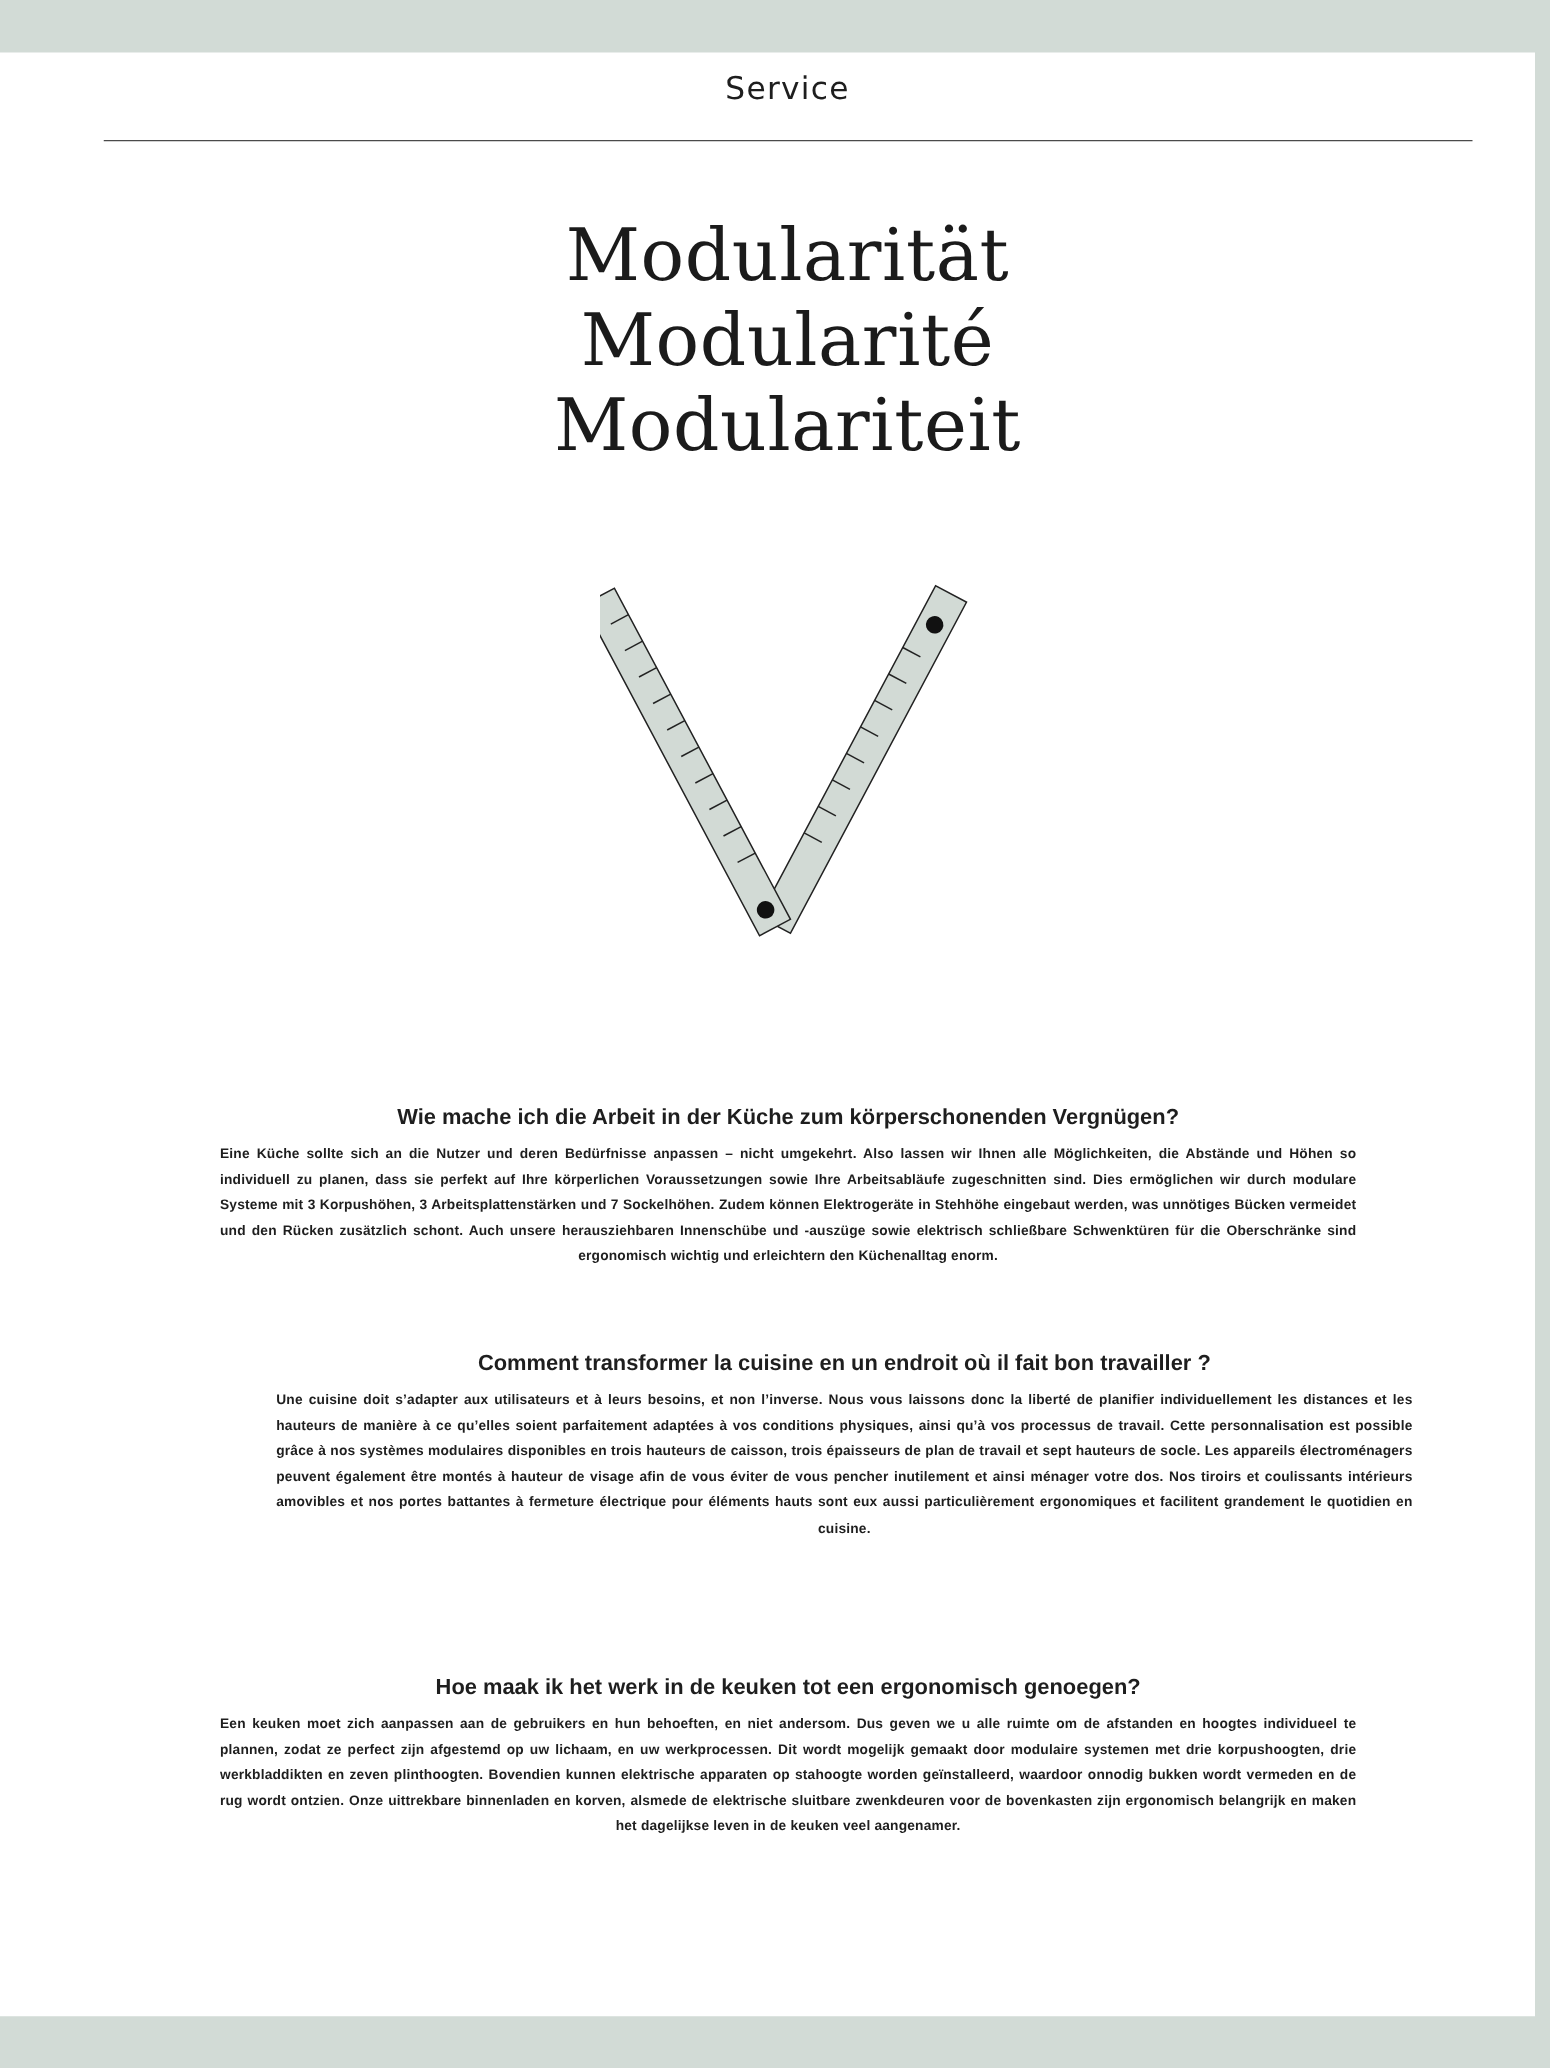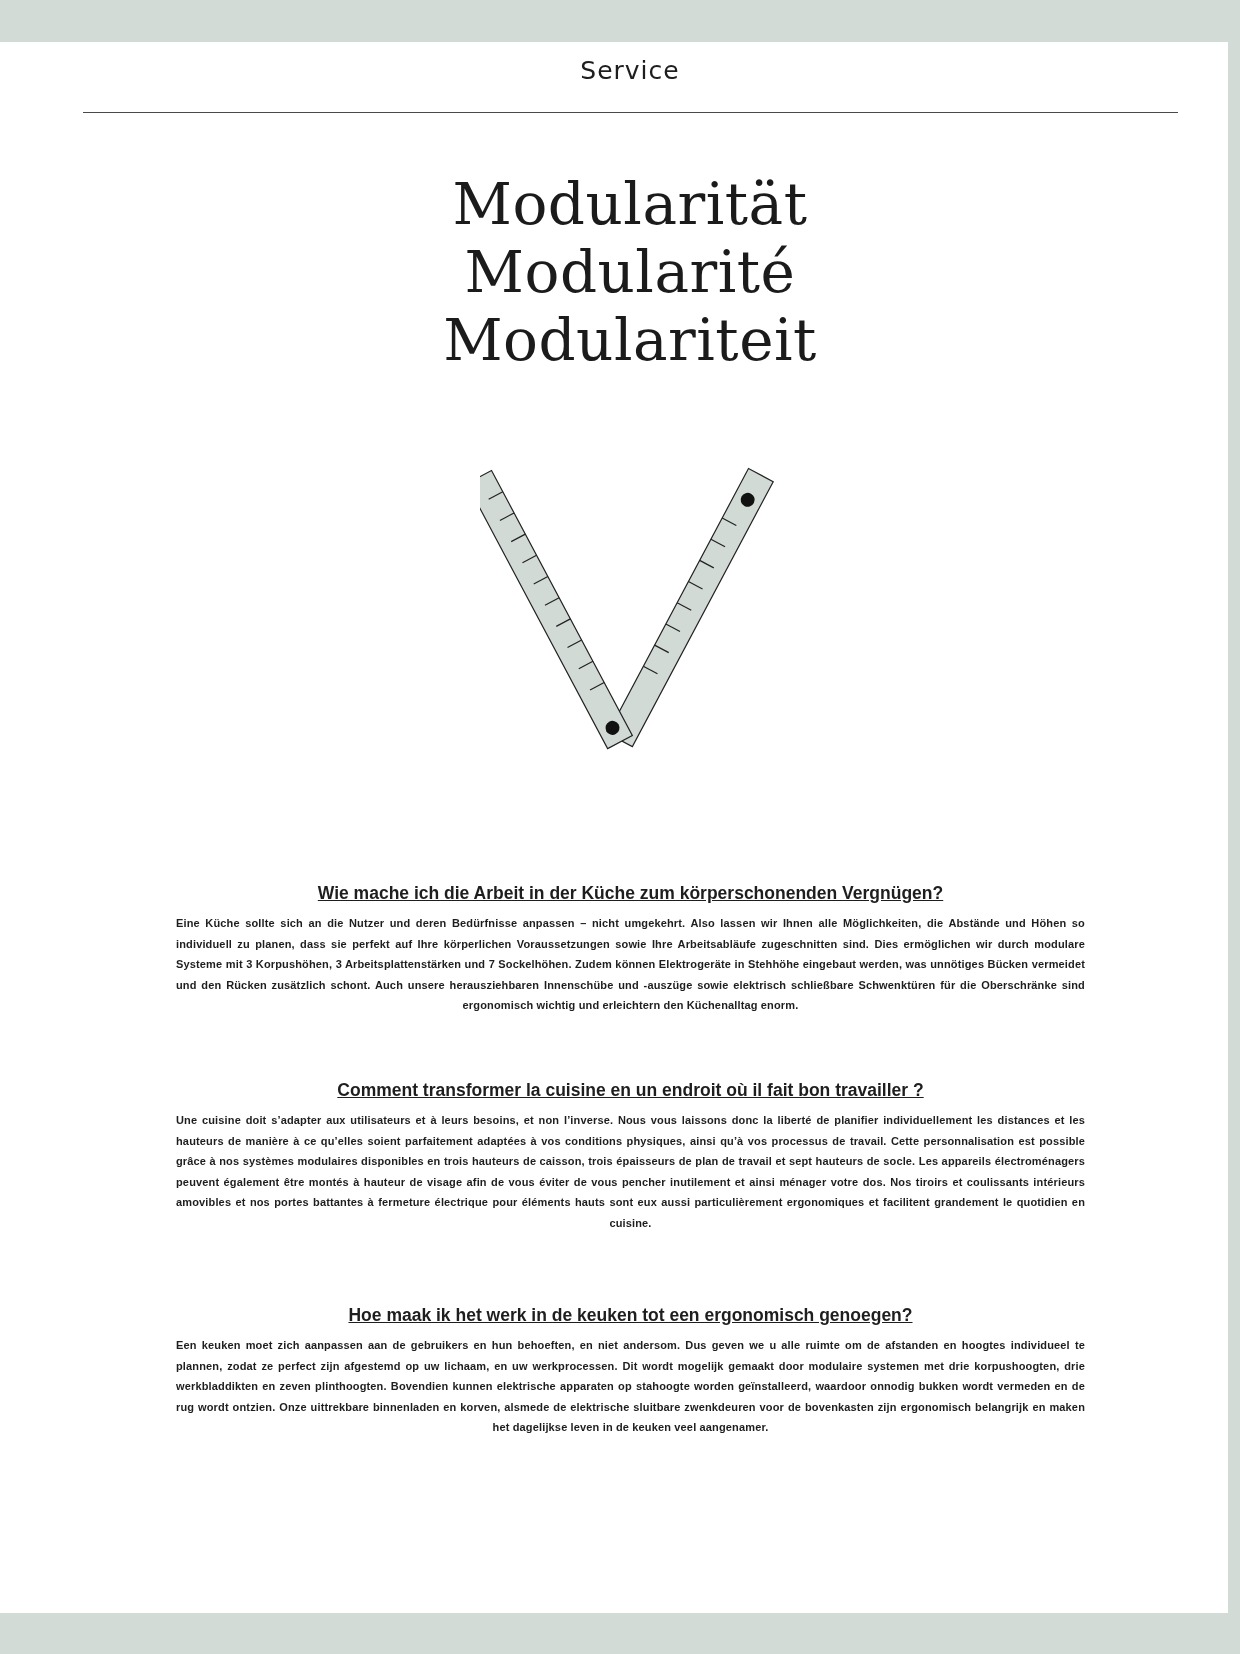--- a/index.html
+++ b/index.html
@@ -54,36 +54,35 @@
     color: #1e1e1e;
   }
   .q-heading {
     text-align: center;
     font-family: "Liberation Sans", sans-serif;
     font-weight: bold;
     font-size: 17.5px;
     line-height: 22px;
     margin: 0 0 9px 0;
     white-space: nowrap;
-    text-decoration: underline;
   }
   .q-body {
     margin: 0;
     font-family: "Liberation Sans Narrow", "Liberation Sans", sans-serif;
     font-size: 11px;
     line-height: 20.6px;
     text-align: justify;
     text-align-last: center;
     hyphens: manual;
     letter-spacing: 0.15px;
     font-weight: bold;
   }
   #block-de { top: 840px; }
-  #block-fr { top: 1037px; }
-  #block-nl { top: 1262px; }
+  #block-fr { top: 1037px; margin-left: 45px; }
+  #block-nl { top: 1296px; }
 </style>
 </head>
 <body>
 
 <div class="page">
   <div class="header-title">Service</div>
   <div class="header-rule"></div>
 
   <div class="main-title">
     <div>Modularität</div>

